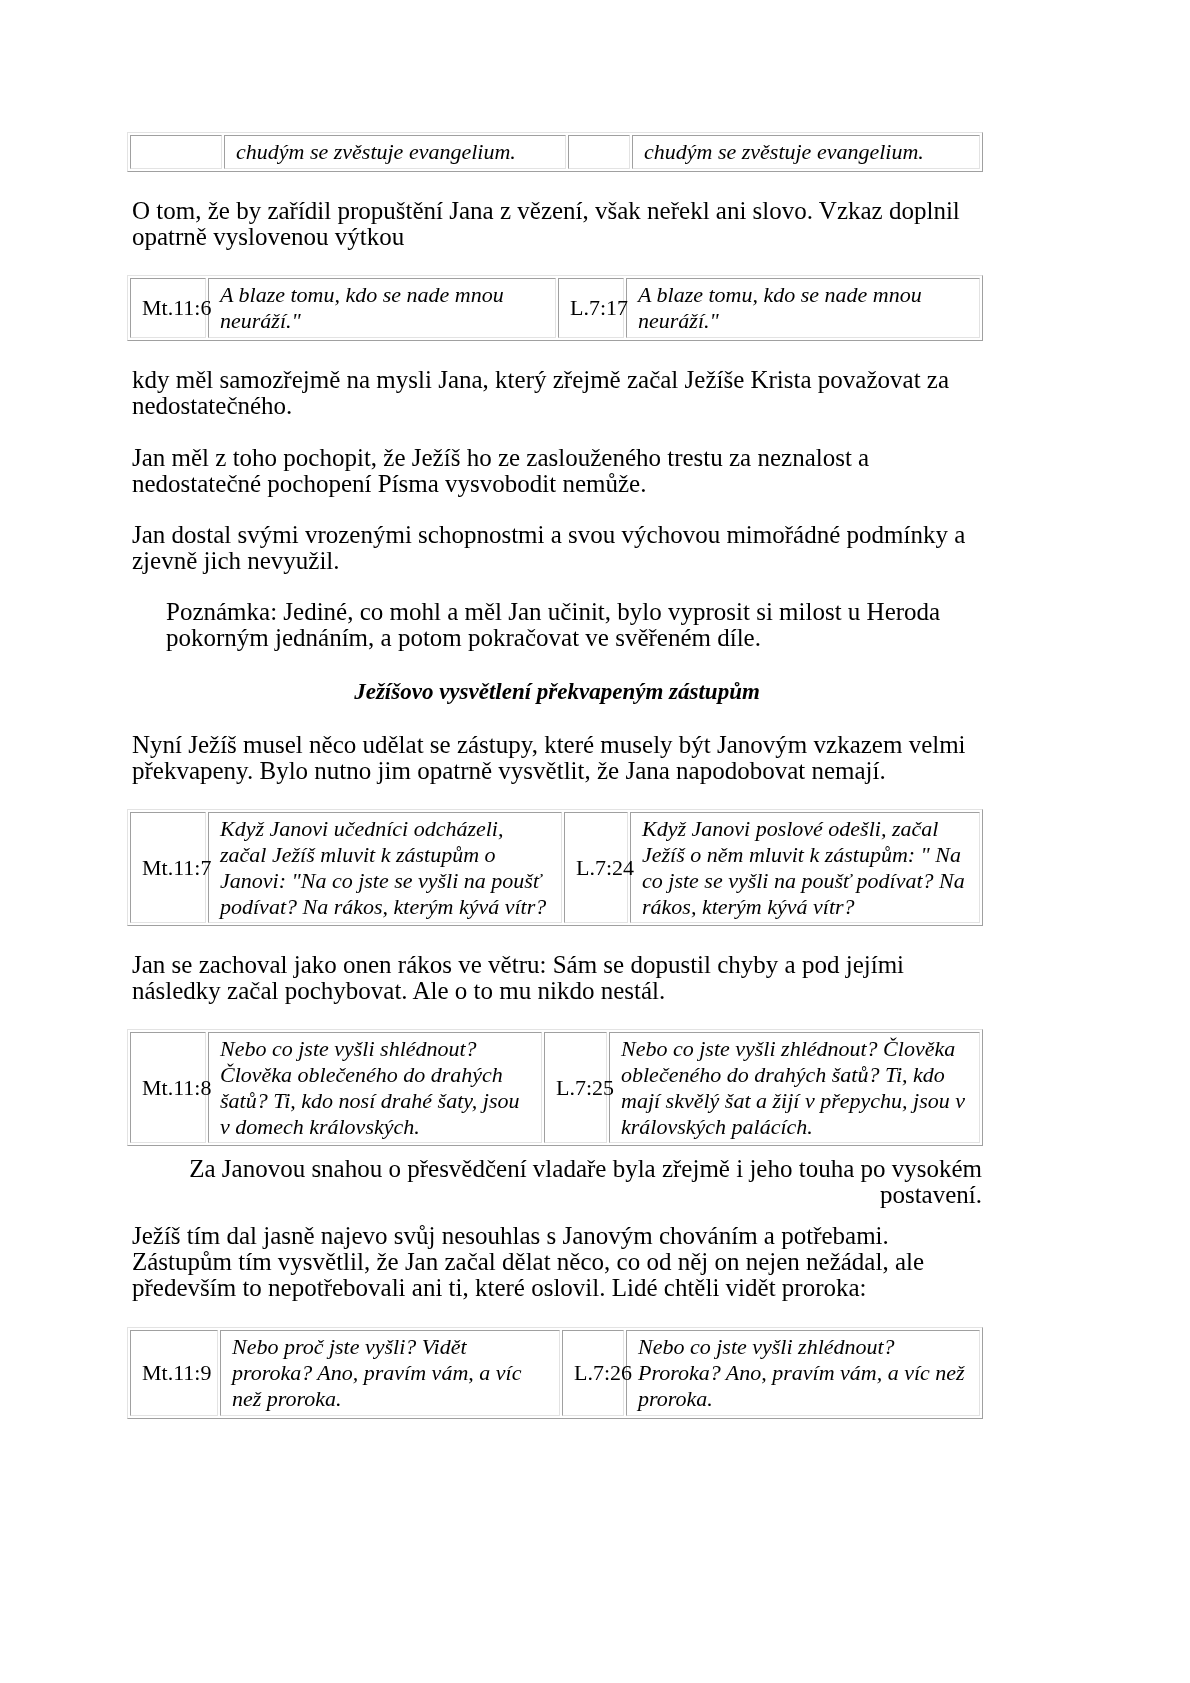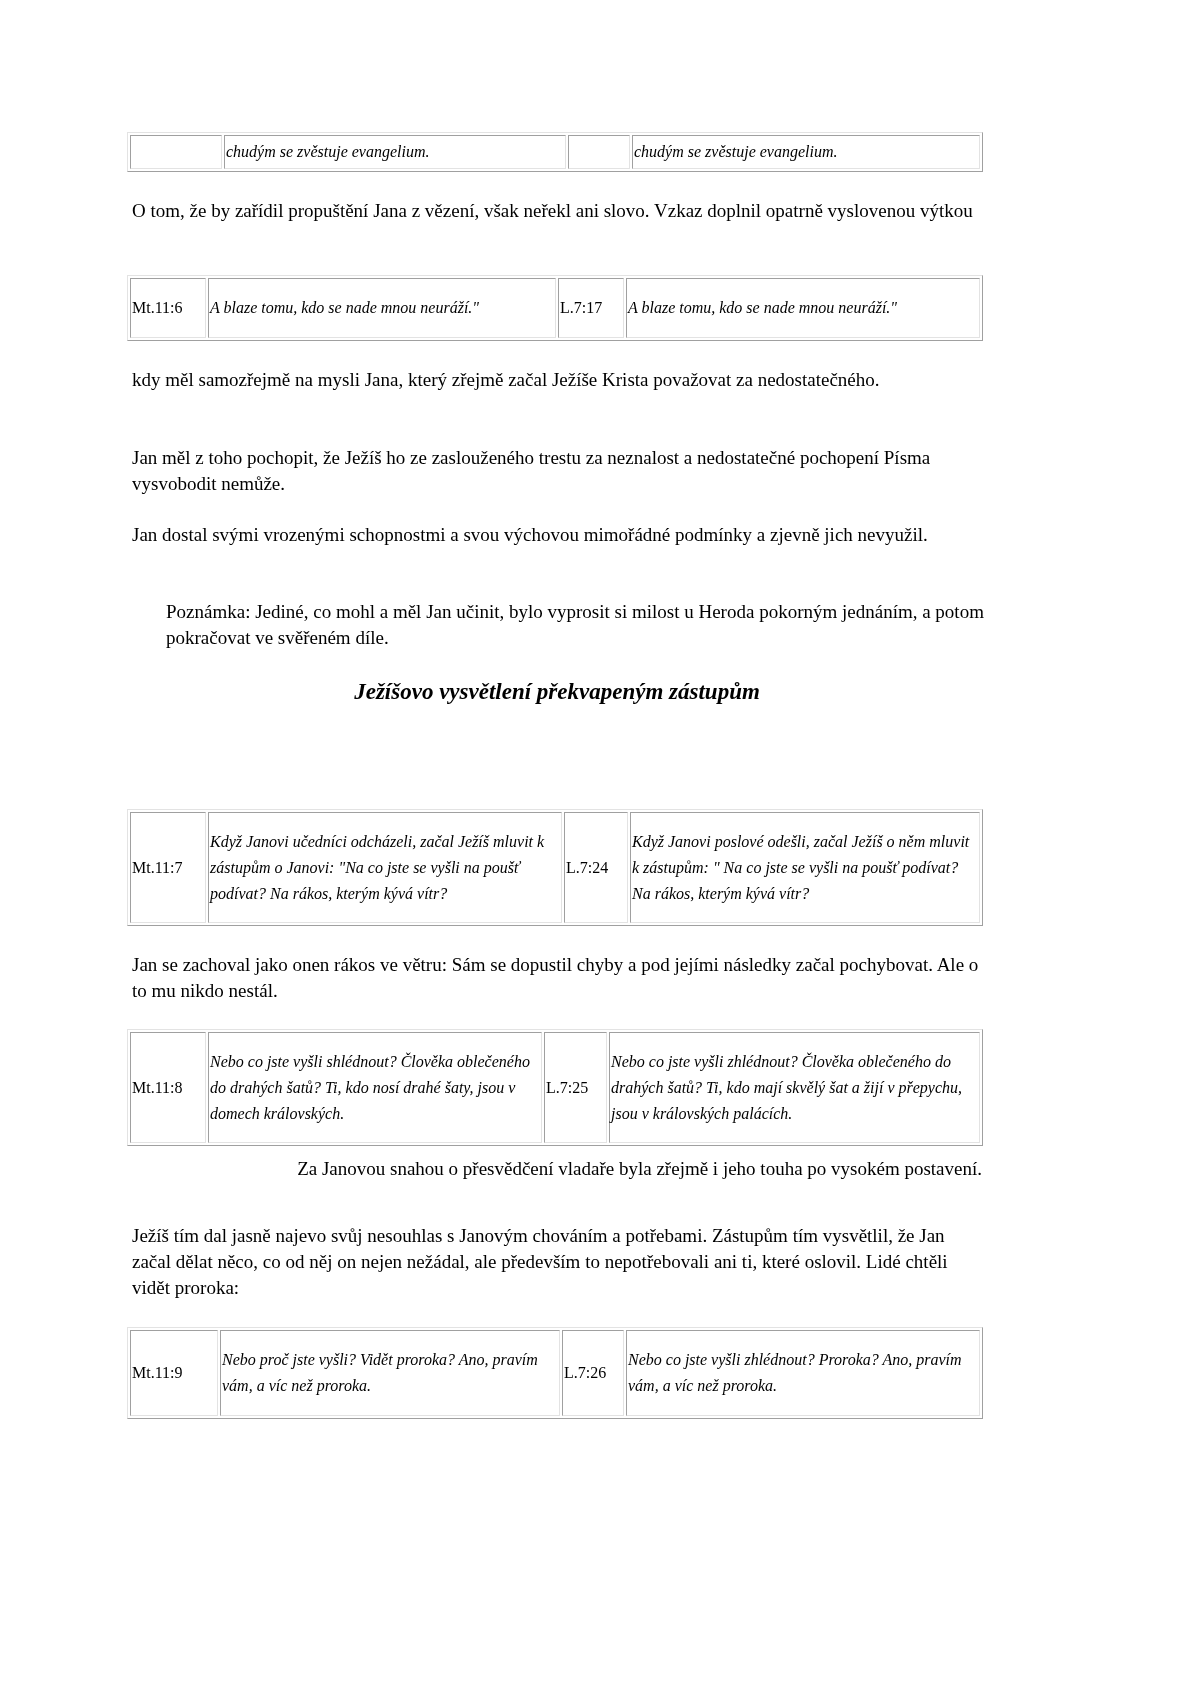--- a/index.html
+++ b/index.html
@@ -4,36 +4,36 @@
 <style>
   html, body { margin: 0; padding: 0; background: #ffffff; }
   body {
     width: 1190px; height: 1683px; position: relative; overflow: hidden;
     font-family: "Liberation Serif", "DejaVu Serif", serif;
     color: #000;
   }
   .page { position: absolute; left: 0; top: 0; width: 1190px; height: 1683px; }
   .para {
     position: absolute; left: 132px; width: 850px;
-    font-size: 19px; line-height: 26px; margin: 0;
+    font-size: 25px; line-height: 26px; margin: 0;
   }
   .heading {
     position: absolute; left: 132px; width: 850px; text-align: center;
     font-size: 23px; font-weight: bold; font-style: italic; margin: 0; line-height: 30px;
   }
   table.verses {
     position: absolute; left: 127px; width: 856px;
     border-collapse: separate; border-spacing: 2px;
     border: 1px solid; border-color: #e3e3e3 #a0a0a0 #a0a0a0 #e3e3e3;
     table-layout: fixed;
   }
   table.verses td {
     border: 1px solid; border-color: #a0a0a0 #e3e3e3 #e3e3e3 #a0a0a0;
-    padding: 0 1px; vertical-align: middle;
-    font-size: 16px; line-height: 26px;
+    padding: 0 11px; vertical-align: middle;
+    font-size: 22px; line-height: 26px;
   }
   td.ref { font-style: normal; white-space: nowrap; }
   td.txt { font-style: italic; }
 </style>
 </head>
 <body>
 
 <div class="page">
 
   <table class="verses" style="top:132px; height:40px;">
@@ -72,20 +72,21 @@
   </tbody>
     </table>
 
   <p class="para" style="top:445px;">Jan měl z toho pochopit, že Ježíš ho ze zaslouženého trestu za neznalost a nedostatečné pochopení Písma vysvobodit nemůže.</p>
   <p class="para" style="top:367px;">kdy měl samozřejmě na mysli Jana, který zřejmě začal Ježíše Krista považovat za nedostatečného.</p>
   <p class="para" style="top:522px;">Jan dostal svými vrozenými schopnostmi a svou výchovou mimořádné podmínky a zjevně jich nevyužil.</p>
   <p class="para" style="top:599px;margin-left:34px;">Poznámka: Jediné, co mohl a měl Jan učinit, bylo vyprosit si milost u Heroda pokorným jednáním, a potom pokračovat ve svěřeném díle.</p>
 
   <h2 class="heading" style="top:677px;">Ježíšovo vysvětlení překvapeným zástupům</h2>
 
+  <p class="para" style="top:732px;">Nyní Ježíš musel něco udělat se zástupy, které musely být Janovým vzkazem velmi překvapeny. Bylo nutno jim opatrně vysvětlit, že Jana napodobovat nemají.</p>
 
   <table class="verses" style="top:809px; height:117px;">
     <colgroup>
         <col style="width:76px">
         <col style="width:354px">
         <col style="width:64px">
         <col>
       </colgroup>
     <tbody>
         <tr>

